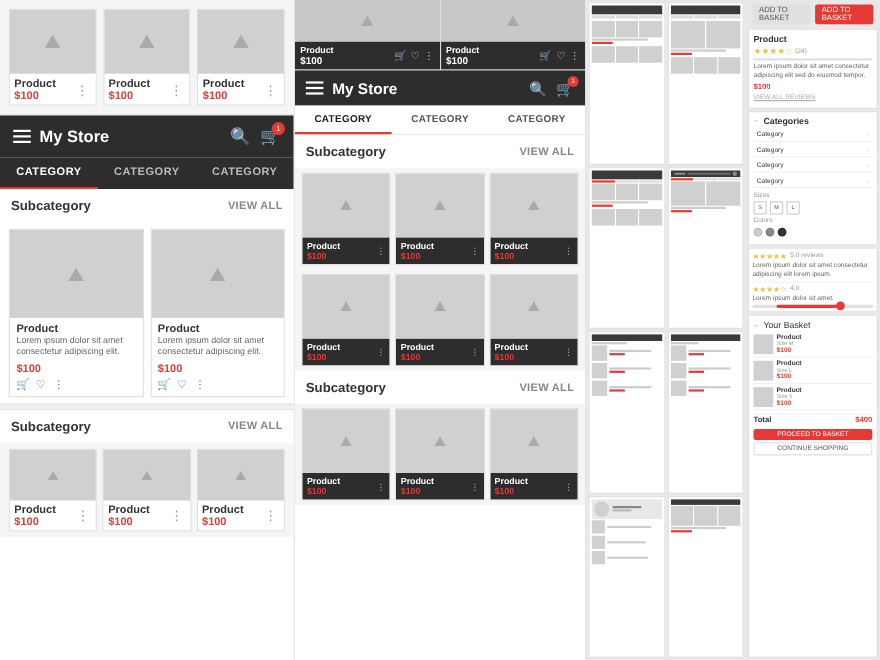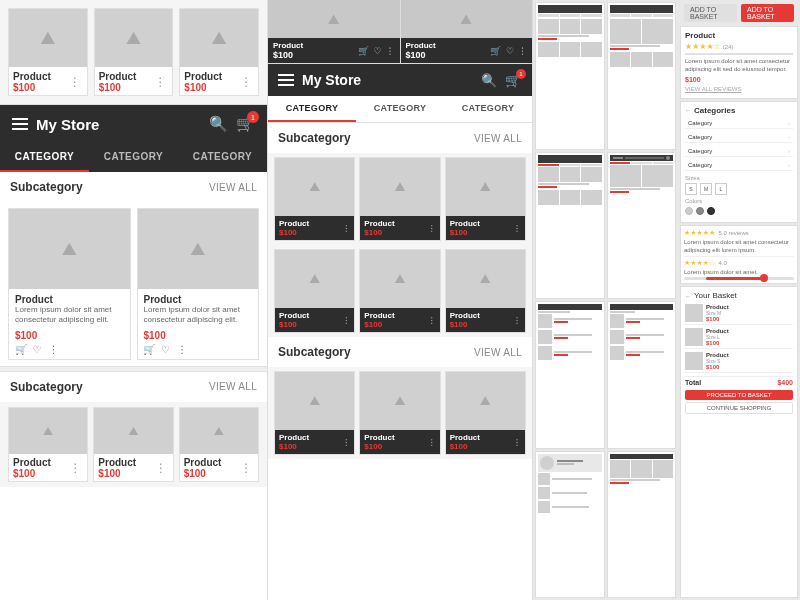--- a/index.html
+++ b/index.html
@@ -152,21 +152,21 @@
     }
     .subcat-label {
       font-size: 12px;
       font-weight: 600;
       color: #333;
     }
     .view-all {
       font-size: 10px;
       color: #888;
       cursor: pointer;
-      font-weight: 400;
+      font-weight: 700;
       letter-spacing: 0.3px;
     }
 
     
     .product-grid-2 {
       display: grid;
       grid-template-columns: 1fr 1fr;
       gap: 6px;
       padding: 6px 8px;
       background: #fff;

